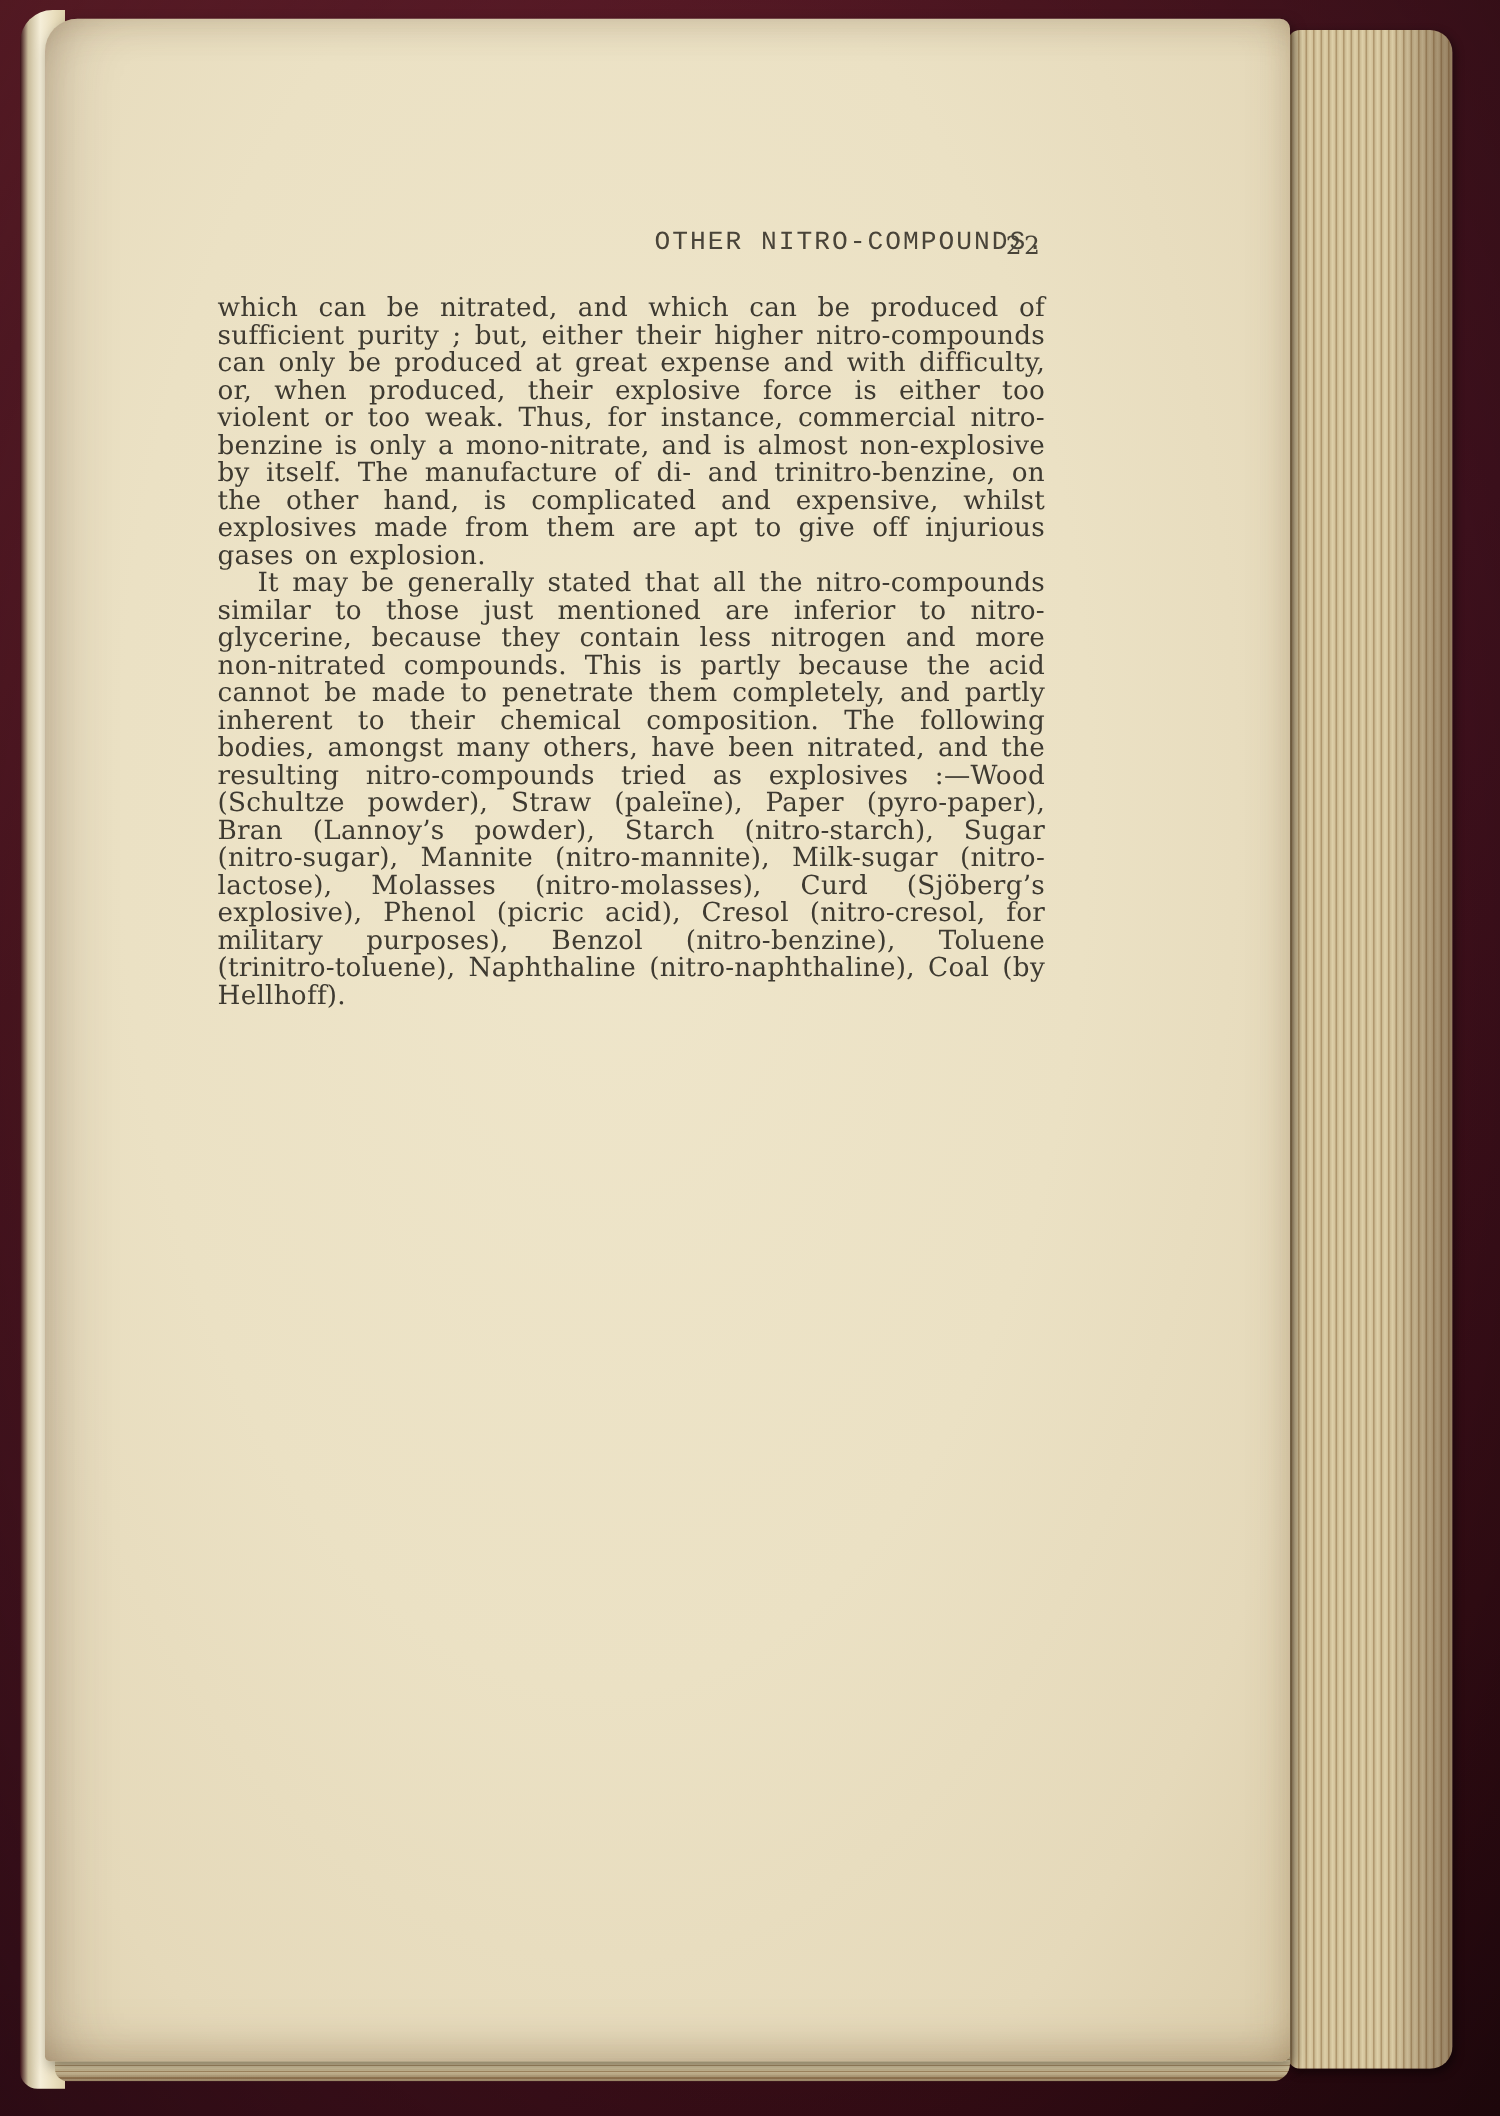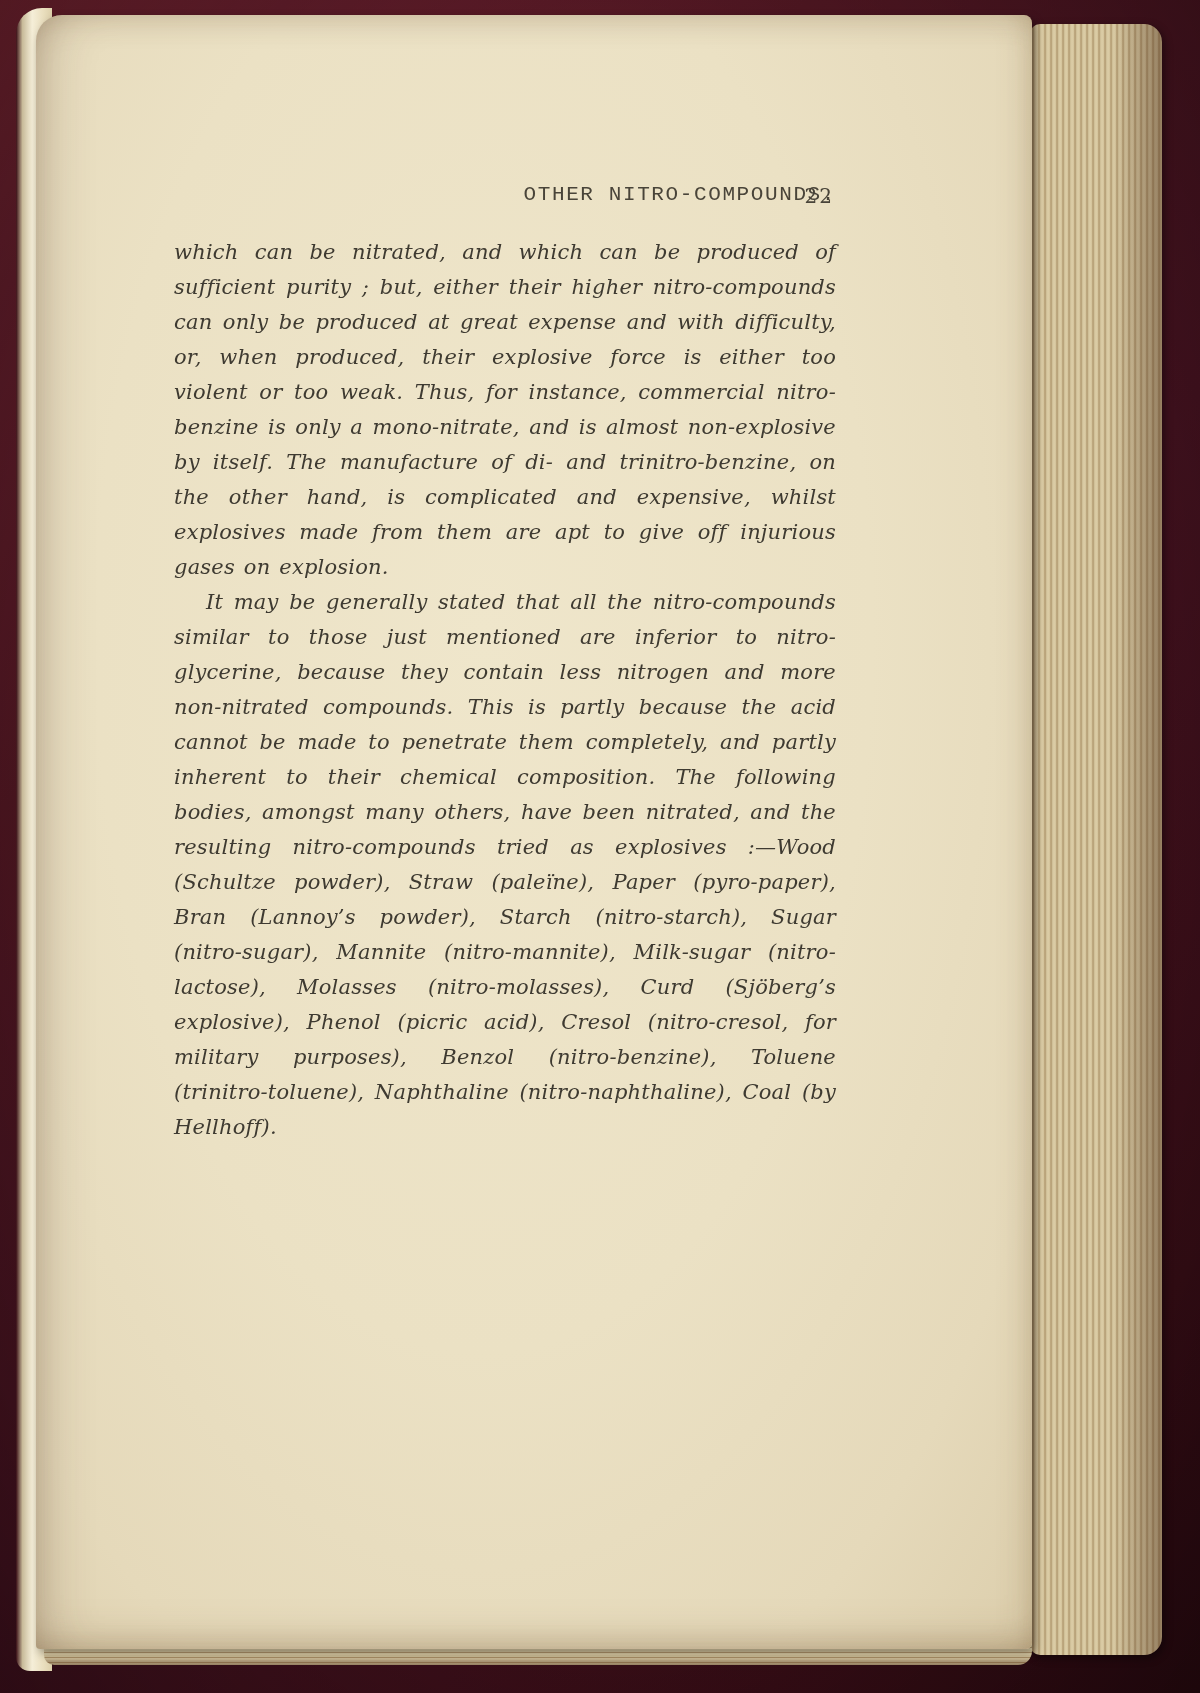--- a/index.html
+++ b/index.html
@@ -106,25 +106,24 @@
     position: absolute;
     right: 2px;
     top: 1px;
     font-size: 20px;
     letter-spacing: 2px;
     color: #494439;
   }
   .text-block {
     margin-top: 18px;
     font-size: 21px;
-    line-height: 35px;
+    line-height: 22px;
     text-align: justify;
     word-spacing: 2px;
     letter-spacing: 0.2px;
-    font-style: italic;
   }
   .text-block p {
     margin: 0;
   }
   .text-block p.indent {
     text-indent: 32px;
   }
 </style>
 </head>
 <body>

